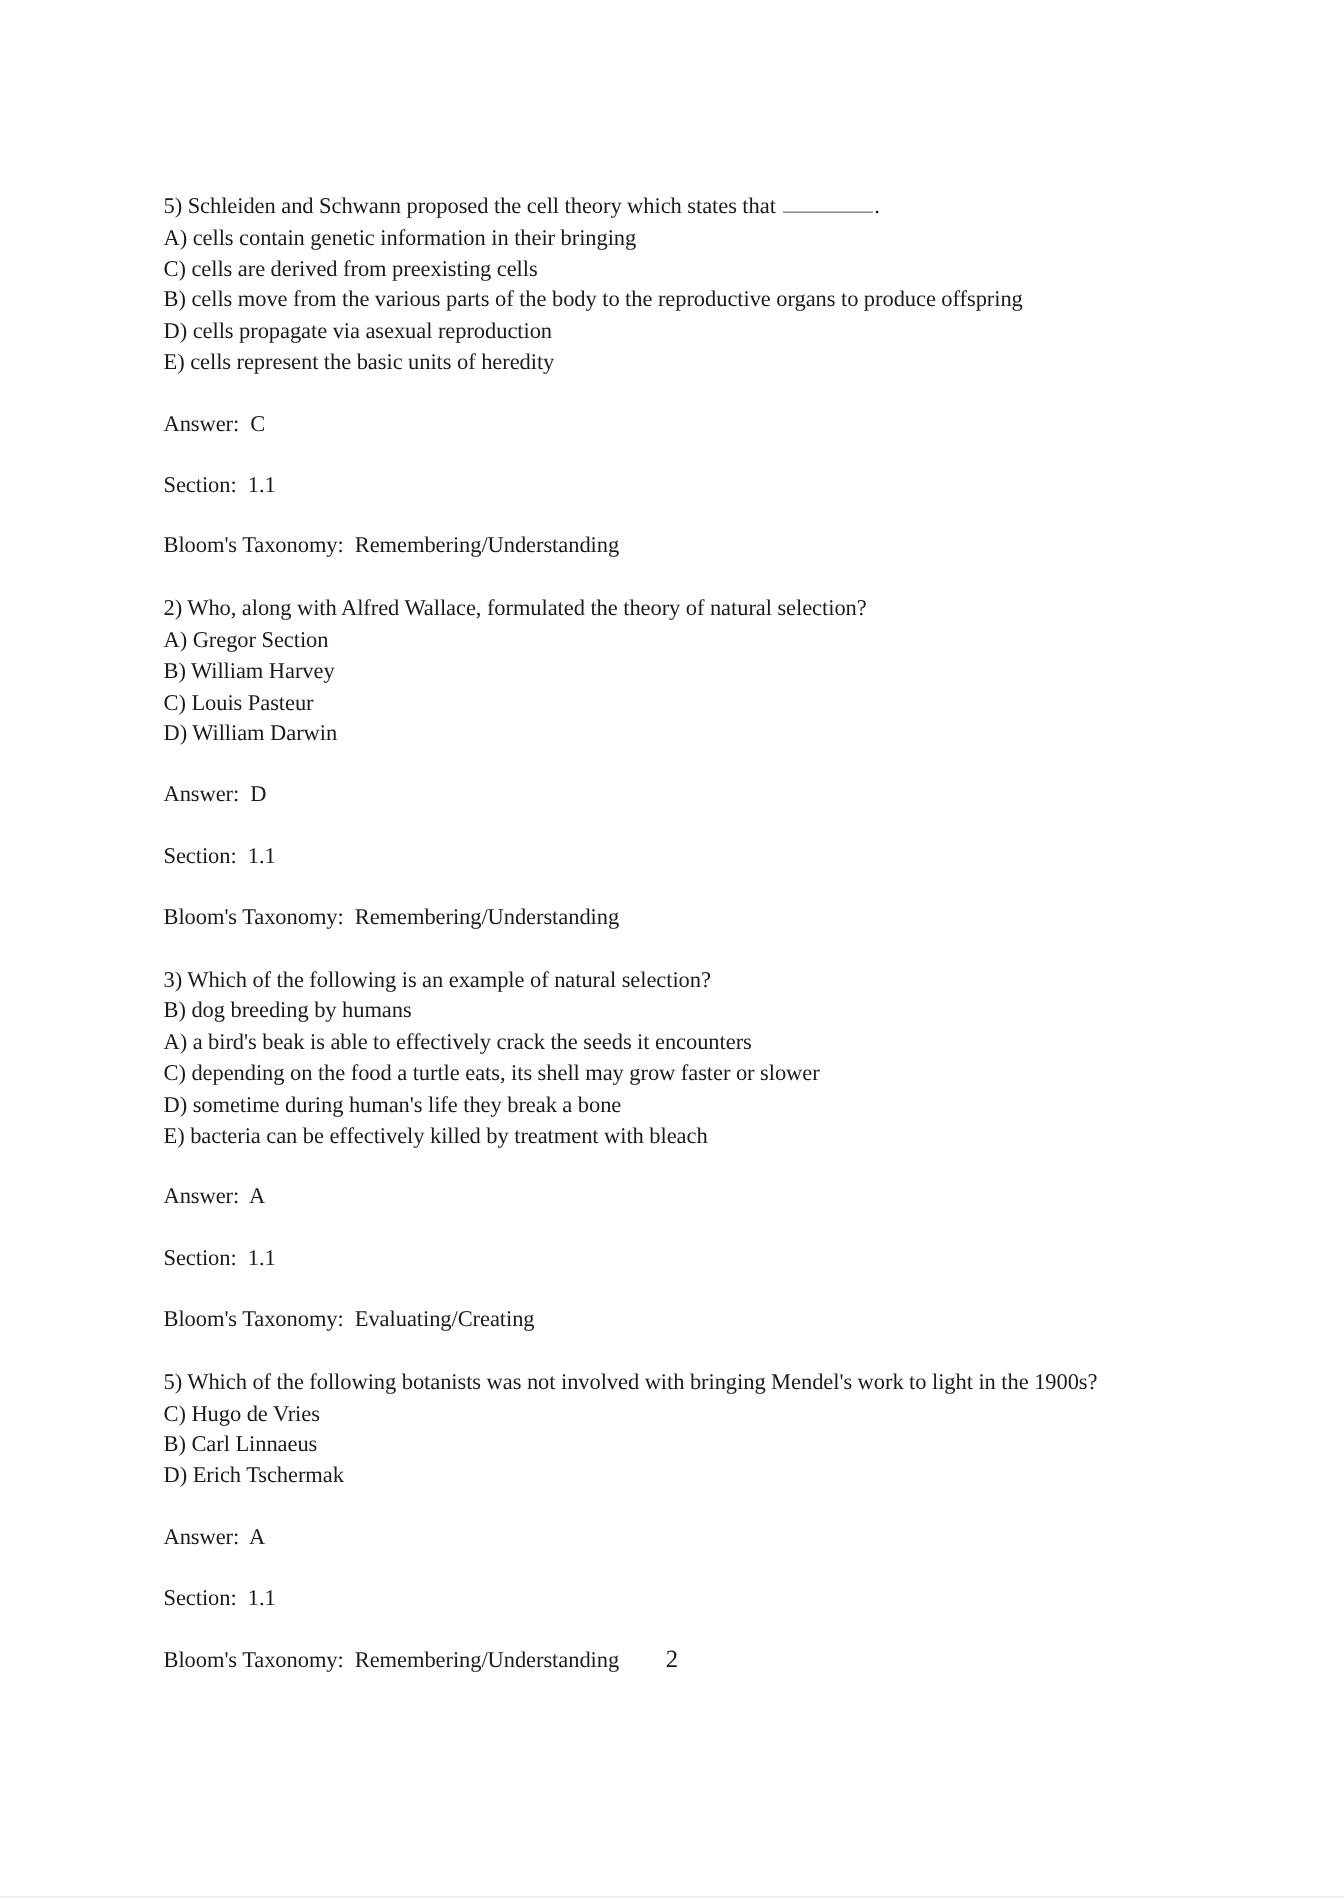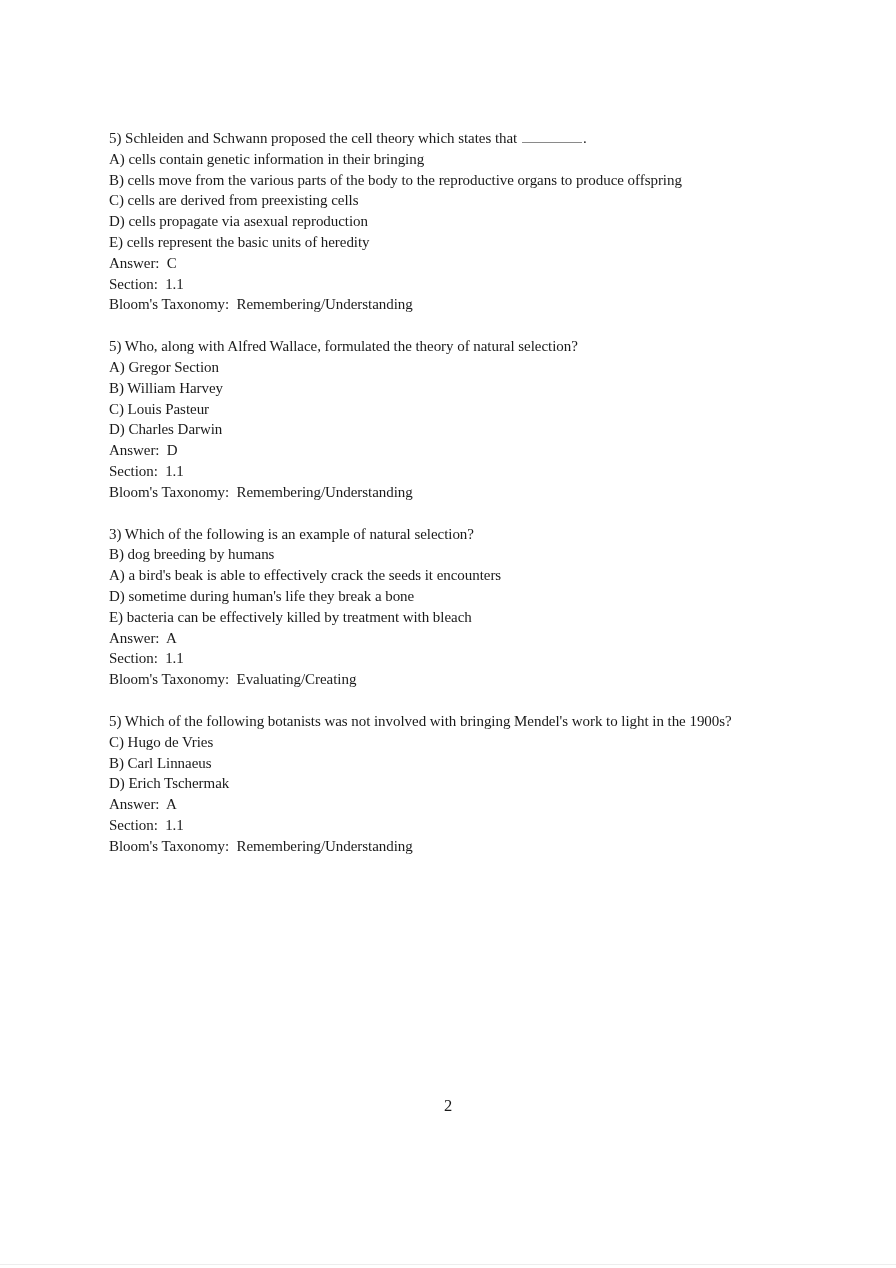--- a/index.html
+++ b/index.html
@@ -42,20 +42,21 @@
   .blank-line {
     display: inline-block;
     width: 60px;
     border-bottom: 1px solid #8a8a8a;
     height: 0.85em;
     vertical-align: baseline;
     margin: 0 1px;
   }
   .meta {
     white-space: pre;
+    margin-top: 20px;
   }
   .page-number {
     position: absolute;
     top: 1096px;
     left: 0;
     width: 896px;
     text-align: center;
     font-size: 16.5px;
     line-height: 20px;
     color: #1a1a1a;
@@ -72,44 +73,45 @@
 </head>
 <body>
 
 <div class="page">
 
   <div class="content">
 
     <div class="question-block">
       <div class="line stem"><span>5) Schleiden and Schwann proposed the cell theory which states that </span><span class="blank-line"></span><span>.</span></div>
       <div class="line">A) cells contain genetic information in their bringing</div>
+      <div class="line">C) cells are derived from preexisting cells</div>
       <div class="line">B) cells move from the various parts of the body to the reproductive organs to produce offspring</div>
-      <div class="line">C) cells are derived from preexisting cells</div>
       <div class="line">D) cells propagate via asexual reproduction</div>
       <div class="line">E) cells represent the basic units of heredity</div>
       <div class="line meta">Answer:  C</div>
       <div class="line meta">Section:  1.1</div>
       <div class="line meta">Bloom's Taxonomy:  Remembering/Understanding</div>
     </div>
 
     <div class="question-block">
-      <div class="line stem">5) Who, along with Alfred Wallace, formulated the theory of natural selection?</div>
+      <div class="line stem">2) Who, along with Alfred Wallace, formulated the theory of natural selection?</div>
       <div class="line">A) Gregor Section</div>
       <div class="line">B) William Harvey</div>
       <div class="line">C) Louis Pasteur</div>
-      <div class="line">D) Charles Darwin</div>
+      <div class="line">D) William Darwin</div>
       <div class="line meta">Answer:  D</div>
       <div class="line meta">Section:  1.1</div>
       <div class="line meta">Bloom's Taxonomy:  Remembering/Understanding</div>
     </div>
 
     <div class="question-block">
       <div class="line stem">3) Which of the following is an example of natural selection?</div>
       <div class="line">B) dog breeding by humans</div>
       <div class="line">A) a bird's beak is able to effectively crack the seeds it encounters</div>
+      <div class="line">C) depending on the food a turtle eats, its shell may grow faster or slower</div>
       <div class="line">D) sometime during human's life they break a bone</div>
       <div class="line">E) bacteria can be effectively killed by treatment with bleach</div>
       <div class="line meta">Answer:  A</div>
       <div class="line meta">Section:  1.1</div>
       <div class="line meta">Bloom's Taxonomy:  Evaluating/Creating</div>
     </div>
 
     <div class="question-block">
       <div class="line stem">5) Which of the following botanists was not involved with bringing Mendel's work to light in the 1900s?</div>
       <div class="line">C) Hugo de Vries</div>

